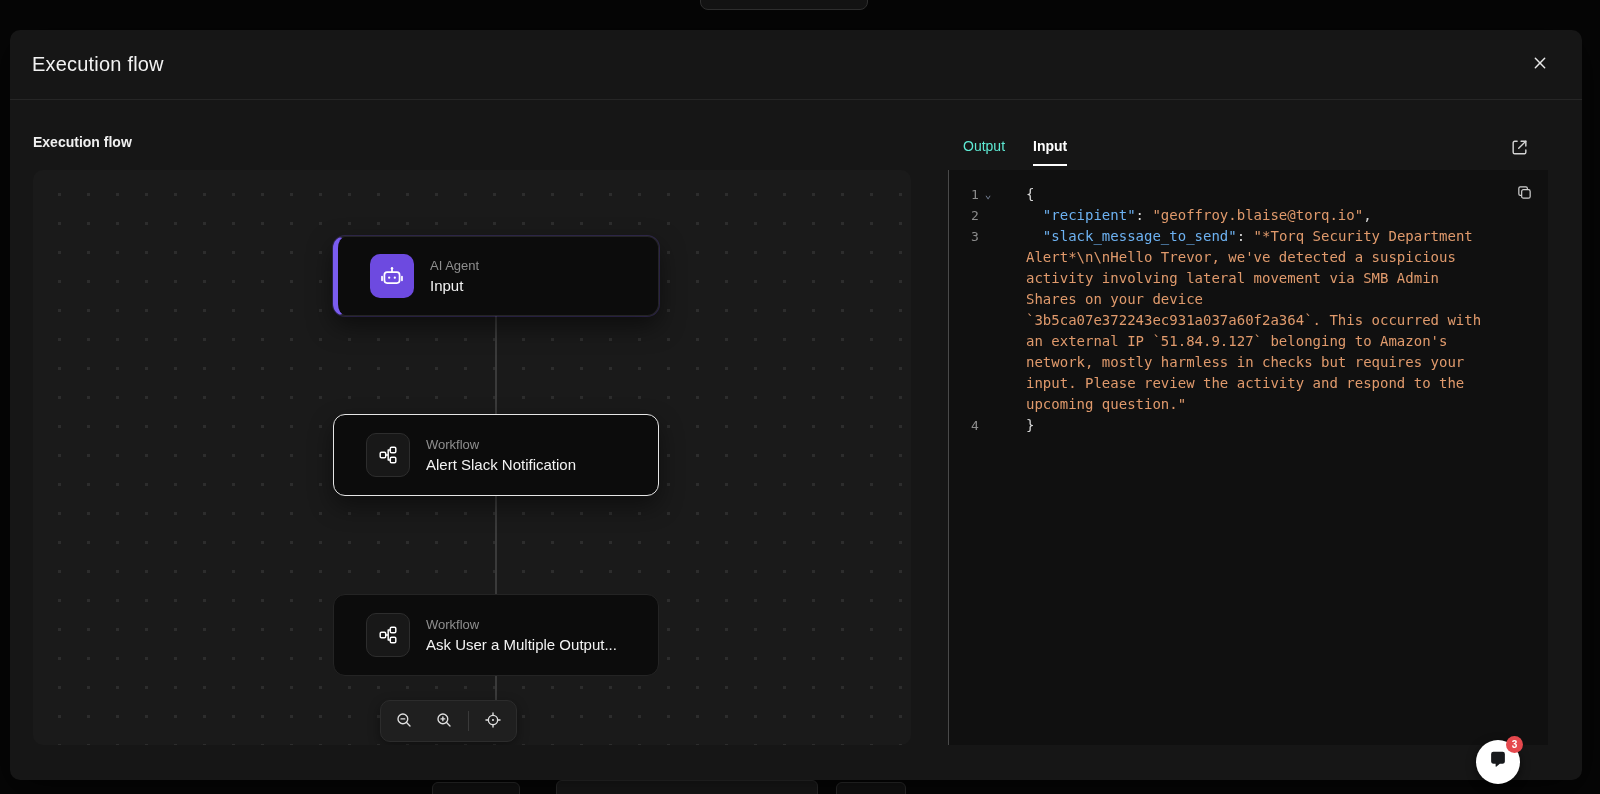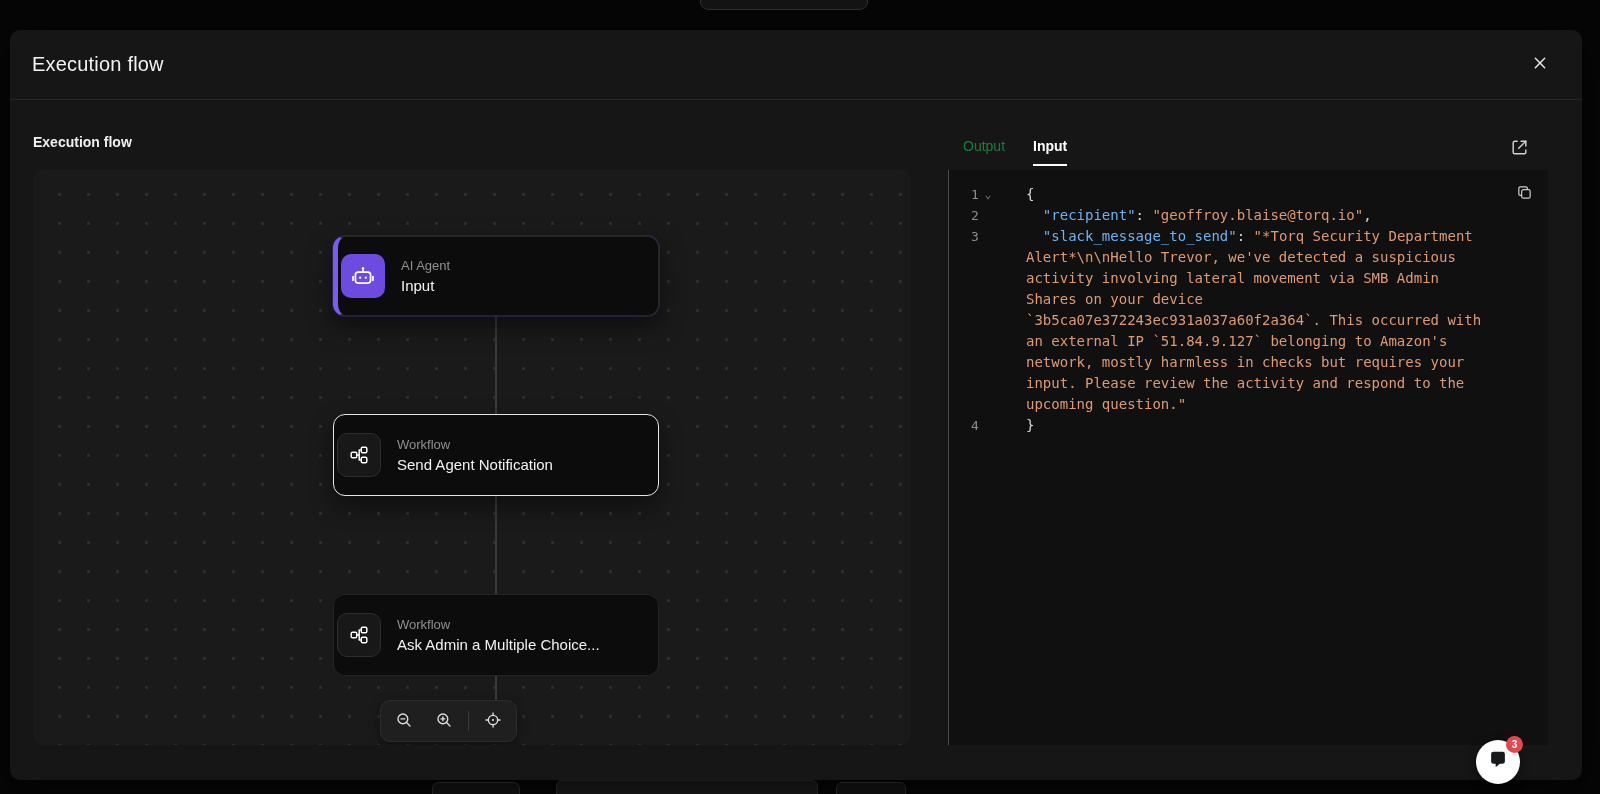--- a/index.html
+++ b/index.html
@@ -41,21 +41,21 @@
     background-size:29px 29px; background-position:12px 10px;
   }
   .connector { position:absolute; left:462px; width:2px; background:#3a3a3a; }
   .c1 { top:146px; height:98px; }
   .c2 { top:326px; height:98px; }
   .c3 { top:506px; height:52px; }
 
   .flow-node {
     position:absolute; left:300px; width:326px; height:80px;
     background:#0c0c0c; border:1px solid #242424; border-radius:12px;
-    display:flex; align-items:center; gap:16px; padding:0 3px;
+    display:flex; align-items:center; gap:16px; padding:0 32px;
     cursor:pointer;
   }
   .flow-node:nth-of-type(1) { top:66px; }
   .flow-node:nth-of-type(2) { top:244px; height:82px; }
   .flow-node:nth-of-type(3) { top:424px; height:82px; }
   .flow-node.selected {
     border-left:5px solid #7a5cf0;
     box-shadow:0 0 0 1px rgba(122,92,240,.22), 0 10px 24px rgba(0,0,0,.5);
   }
   .flow-node.highlighted { border:1.5px solid #e6e6e6; box-shadow:0 10px 24px rgba(0,0,0,.45); }
@@ -70,21 +70,21 @@
     position:absolute; left:347px; top:530px; height:42px;
     background:#1f1f1f; border:1px solid #2c2c2c; border-radius:10px;
     display:flex; align-items:center; padding:0 4px; gap:2px;
     box-shadow:0 4px 12px rgba(0,0,0,.4);
   }
   .tb-btn { width:38px; height:34px; background:none; border:none; border-radius:8px; display:grid; place-items:center; color:#e0e0e0; cursor:pointer; }
   .tb-sep { width:1px; height:20px; background:#3a3a3a; margin:0 3px; }
 
   
   .tabs { position:absolute; left:953px; top:108px; display:flex; gap:28px; }
-  .tab { font-size:14px; color:#15803d; padding-bottom:10px; cursor:pointer; border-bottom:2px solid transparent; }
+  .tab { font-size:14px; color:#5eead4; padding-bottom:10px; cursor:pointer; border-bottom:2px solid transparent; }
   .tab.active { color:#ffffff; font-weight:700; border-bottom:2px solid #ffffff; }
   .external-btn { position:absolute; left:1496px; top:106px; background:none; border:none; cursor:pointer; display:grid; place-items:center; width:26px; height:26px; }
 
   .code-panel {
     position:absolute; left:938px; top:140px; width:600px; height:575px;
     background:#101010; border-left:1px solid #4a4a4a;
     padding-top:14px;
   }
   .copy-btn { position:absolute; top:12px; right:12px; background:none; border:none; cursor:pointer; display:grid; place-items:center; width:24px; height:24px; }
 
@@ -161,35 +161,35 @@
           <div class="node-icon workflow-icon">
             <svg width="22" height="22" viewBox="0 0 24 24" fill="none" stroke="#fff" stroke-width="1.6" stroke-linejoin="round">
               <rect x="3.5" y="9" width="6" height="6" rx="1.4"></rect>
               <rect x="14.5" y="3.6" width="6" height="6" rx="1.4"></rect>
               <rect x="14.5" y="14.4" width="6" height="6" rx="1.4"></rect>
               <path d="M9.5 12h2.7M12.2 12V6.6h2.3M12.2 12v5.4h2.3"></path>
             </svg>
           </div>
           <div class="node-text">
             <div class="node-type">Workflow</div>
-            <div class="node-label">Send Agent Notification</div>
+            <div class="node-label">Alert Slack Notification</div>
           </div>
         </div>
         <div class="flow-node default">
           <div class="node-icon workflow-icon">
             <svg width="22" height="22" viewBox="0 0 24 24" fill="none" stroke="#fff" stroke-width="1.6" stroke-linejoin="round">
               <rect x="3.5" y="9" width="6" height="6" rx="1.4"></rect>
               <rect x="14.5" y="3.6" width="6" height="6" rx="1.4"></rect>
               <rect x="14.5" y="14.4" width="6" height="6" rx="1.4"></rect>
               <path d="M9.5 12h2.7M12.2 12V6.6h2.3M12.2 12v5.4h2.3"></path>
             </svg>
           </div>
           <div class="node-text">
             <div class="node-type">Workflow</div>
-            <div class="node-label">Ask Admin a Multiple Choice...</div>
+            <div class="node-label">Ask User a Multiple Output...</div>
           </div>
         </div>
       </div>
     <div class="toolbar" id="toolbar">
         <button class="tb-btn">
           <span><svg width="18" height="18" viewBox="0 0 24 24" fill="none" stroke="currentColor" stroke-width="1.8" stroke-linecap="round">
               <circle cx="10.5" cy="10.5" r="6.5"></circle>
               <path d="M15.4 15.4L20 20M8 10.5h5"></path>
             </svg></span>
         </button>

